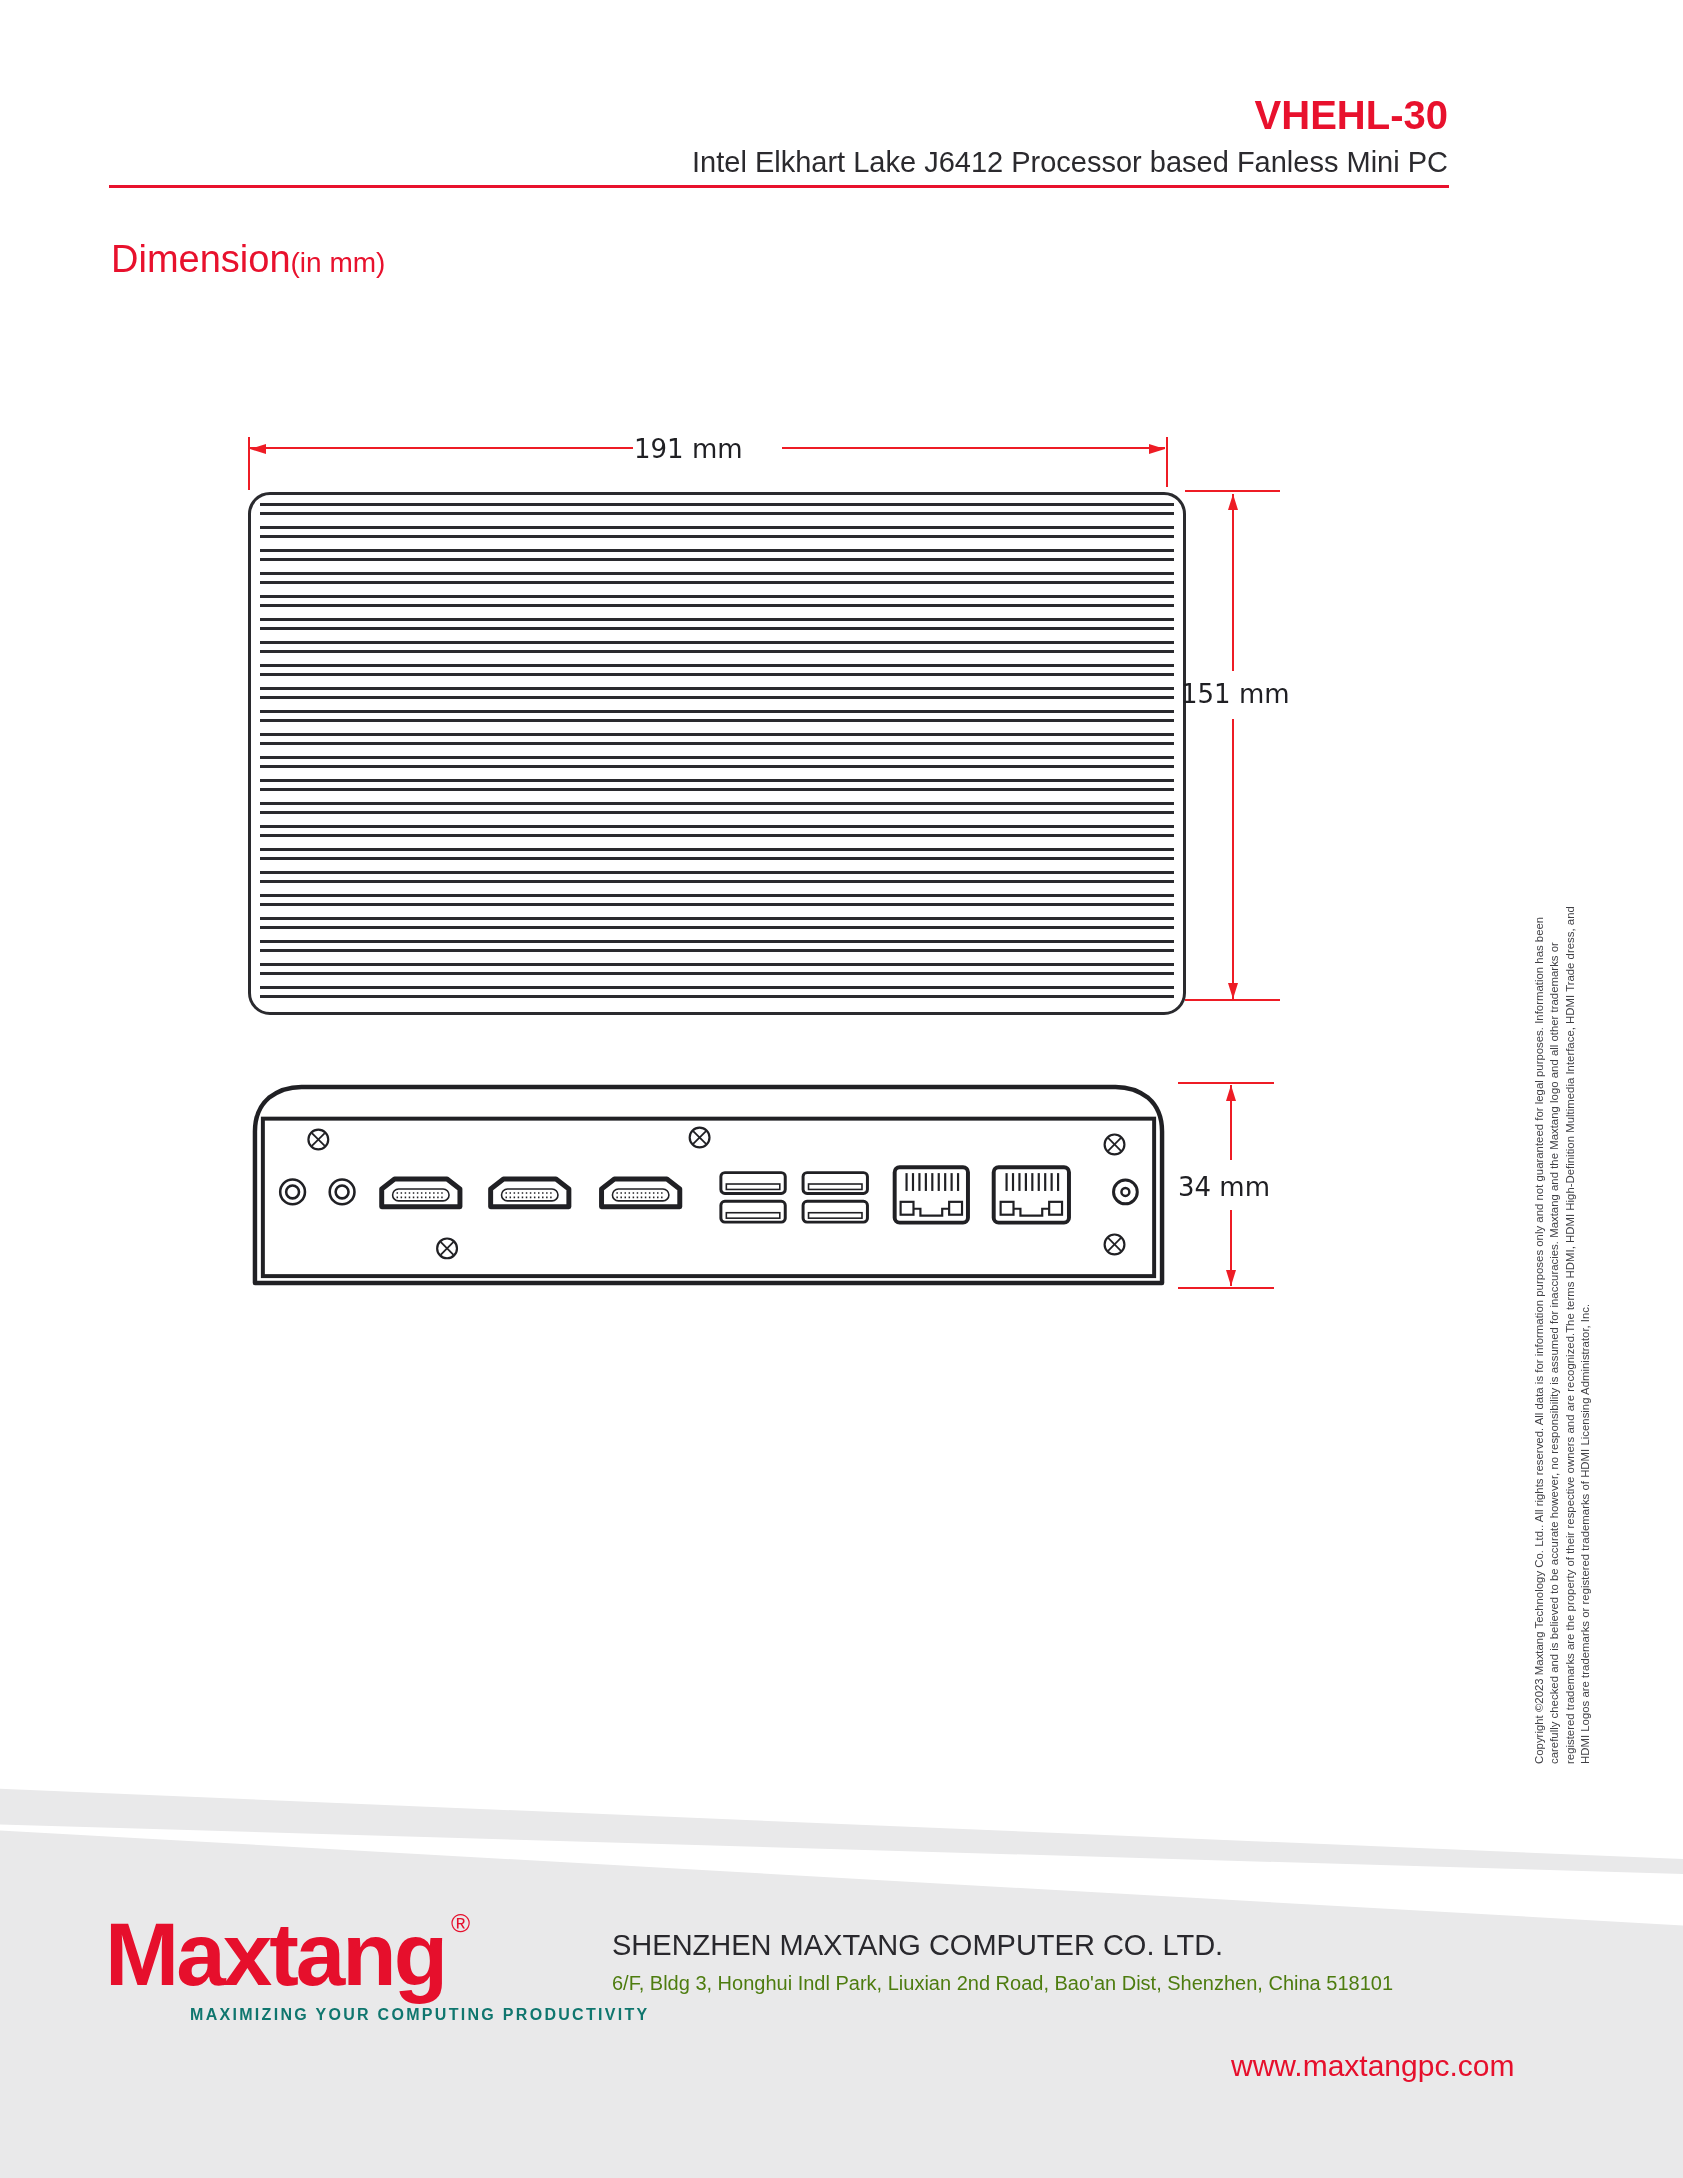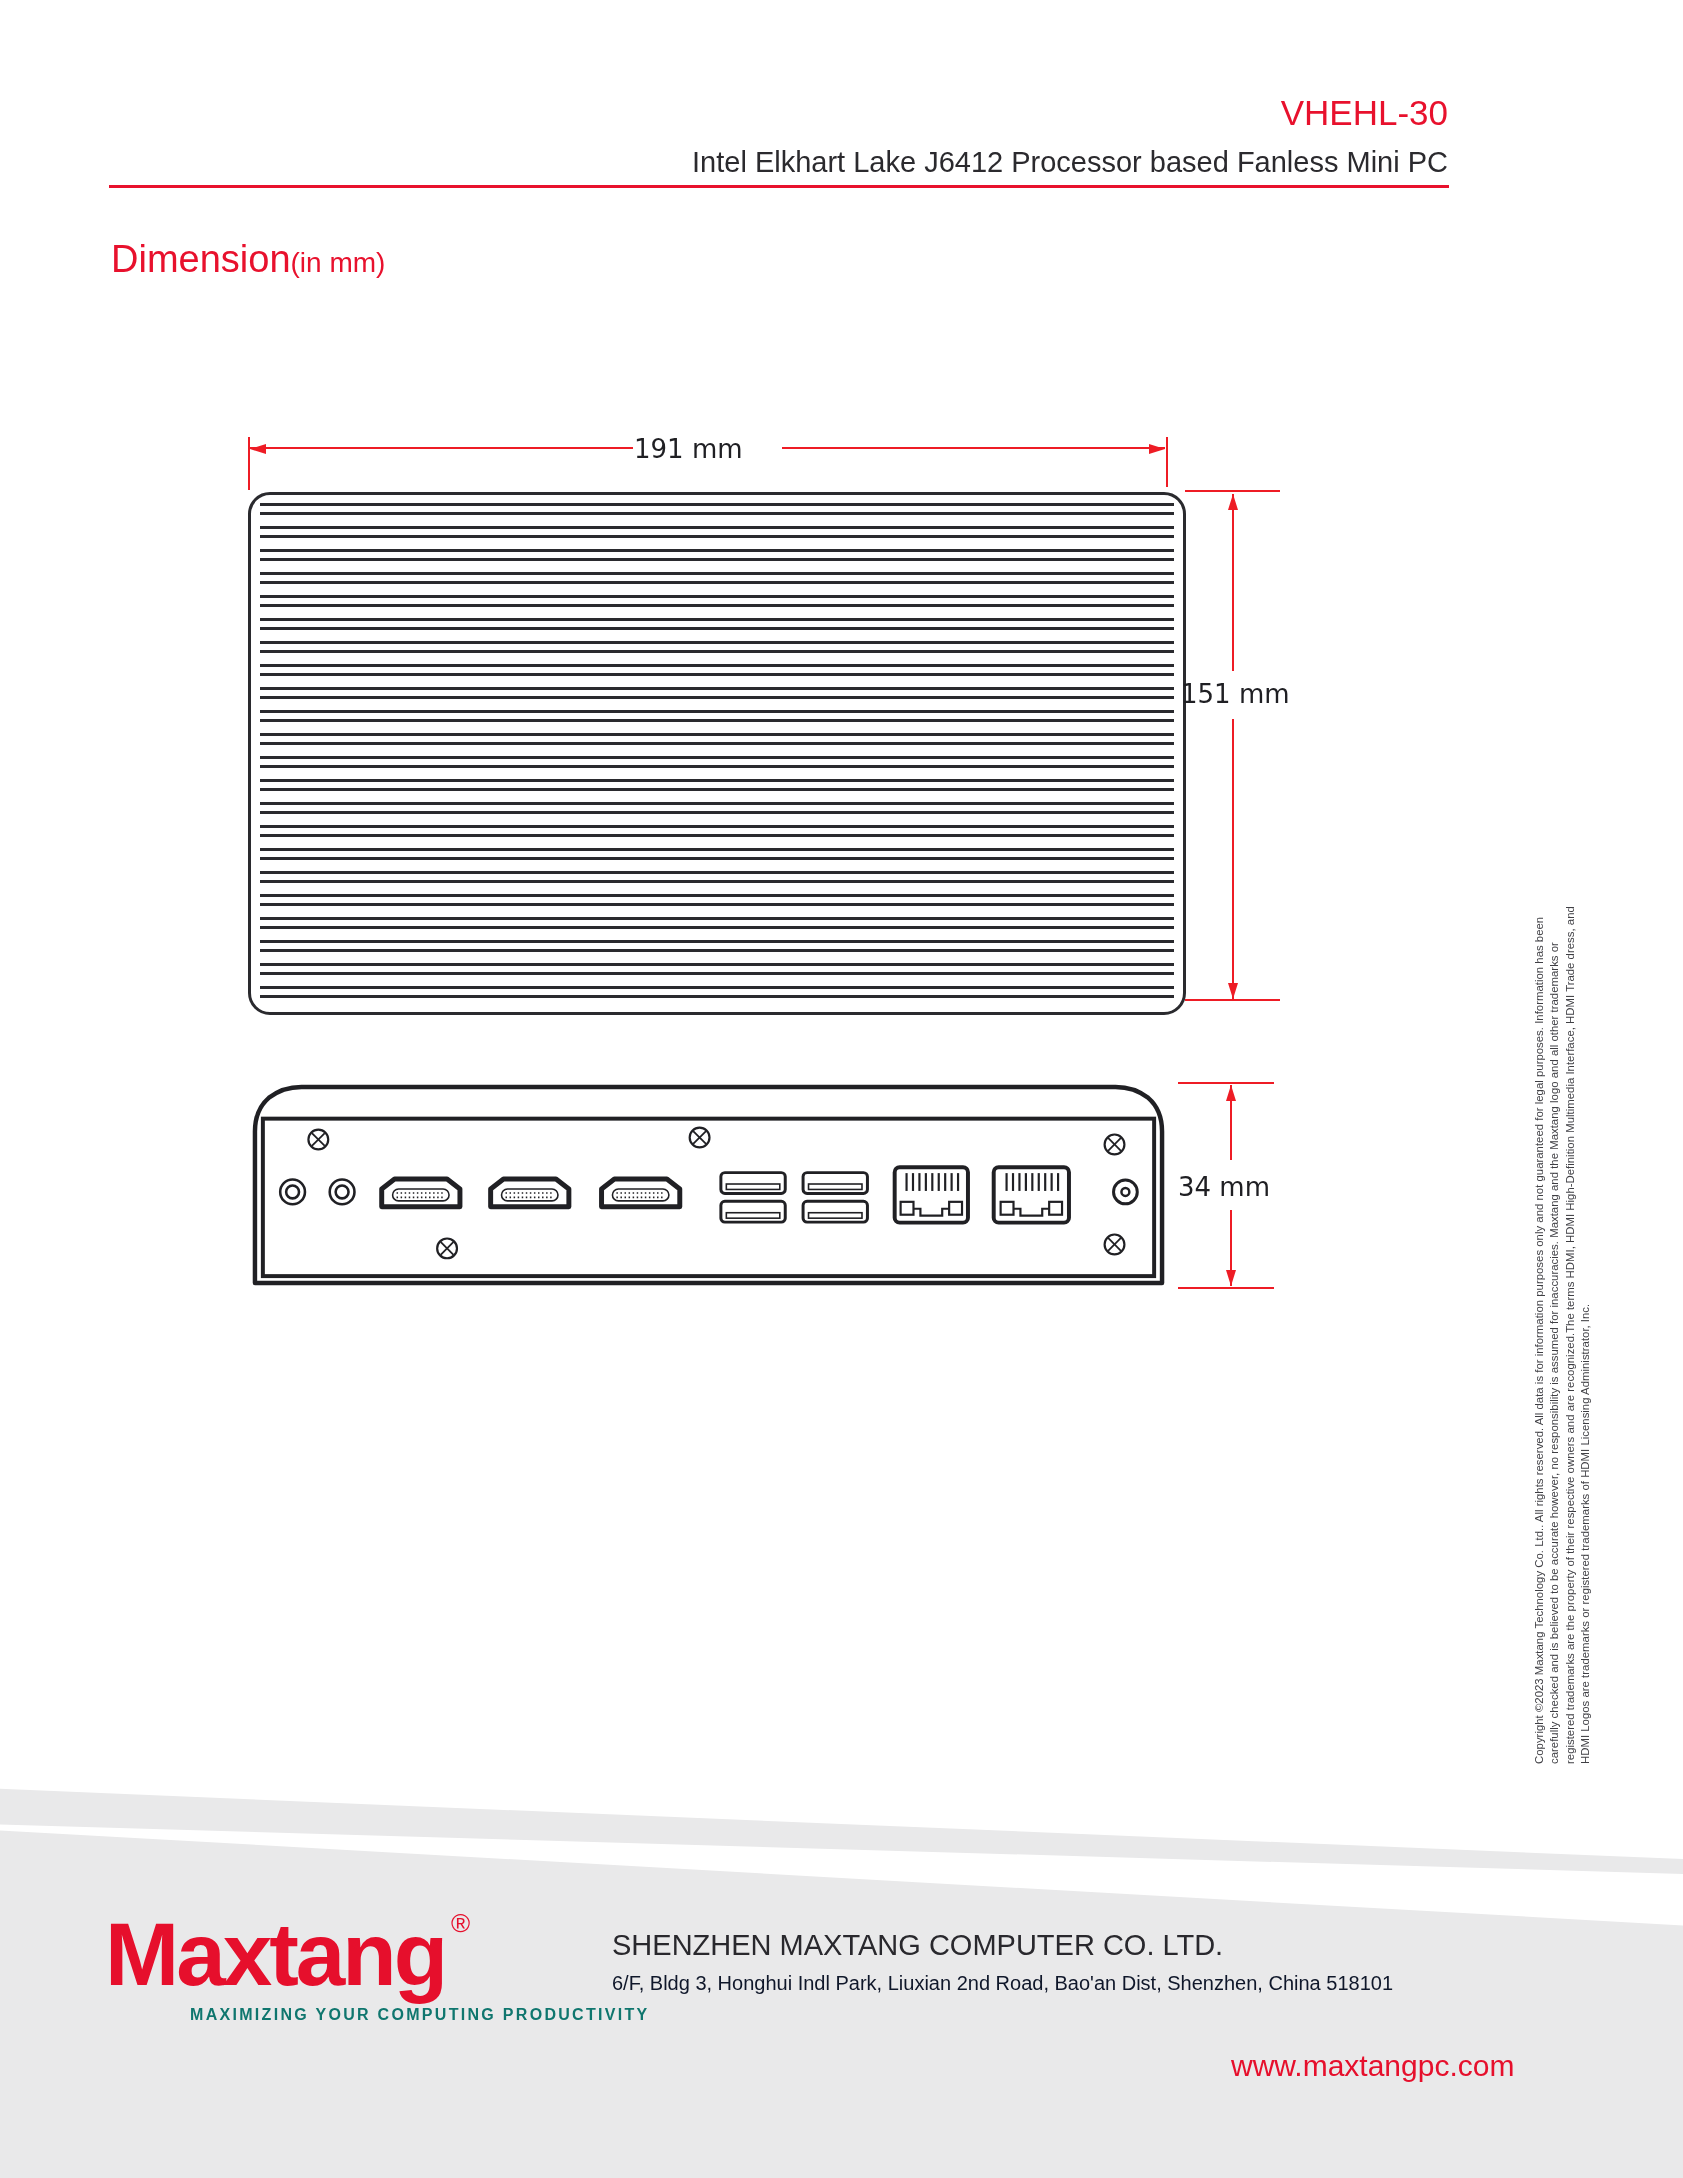--- a/index.html
+++ b/index.html
@@ -1,19 +1,19 @@
 <!DOCTYPE html>
 <html><head>
 <meta charset="utf-8">
 <style>
   html,body{margin:0;padding:0;background:#ffffff;}
   .page{position:relative;width:1683px;height:2178px;background:#fff;overflow:hidden;
         font-family:"Liberation Sans",sans-serif;}
   
-  .model{position:absolute;right:235px;top:93px;font-size:35px;font-weight:400;color:#e8112d;text-align:right;}
+  .model{position:absolute;right:235px;top:93px;font-size:40px;font-weight:700;color:#e8112d;text-align:right;}
   .subtitle{position:absolute;right:235px;top:146px;font-size:29px;font-weight:500;color:#2b2a2e;}
   .hrule{position:absolute;left:109px;top:185px;width:1340px;height:3px;background:#e8112d;}
   .sect{position:absolute;left:111px;top:238px;color:#e8112d;white-space:nowrap;text-align:right;}
   .sect .big{font-size:38px;font-weight:500;}
   .sect .small{font-size:28px;font-weight:400;}
   
   .topview{position:absolute;left:248px;top:492px;width:914px;height:503px;
            border:3px solid #2a2a2e;border-radius:22px;background:#fff;
            padding:8px 9px 6px 9px;box-sizing:content-box;}
   .fins{width:100%;height:100%;
@@ -35,21 +35,21 @@
               transform:rotate(-90deg);transform-origin:0 0;
               font-size:11.4px;line-height:15.3px;color:#3f3f44;}
   
   .footer-svg{position:absolute;left:0;top:1762px;}
   .logo{position:absolute;left:97px;top:1903px;font-size:89px;font-weight:bold;
         letter-spacing:-3px;color:#e60f2c;white-space:nowrap;margin-left:8px;}
   .logo .rmark{font-size:26px;font-weight:400;position:relative;top:-53px;margin-left:6px;letter-spacing:0;}
   .tagline{position:absolute;left:190px;top:2006px;font-size:16px;font-weight:700;
            letter-spacing:2.3px;color:#0f766e;white-space:nowrap;}
   .company{position:absolute;left:612px;top:1929px;font-size:29px;font-weight:500;color:#29282d;white-space:nowrap;}
-  .address{position:absolute;left:612px;top:1972px;font-size:20px;color:#0f172a;white-space:nowrap;}
+  .address{position:absolute;left:612px;top:1972px;font-size:20px;color:#4d7c0f;white-space:nowrap;}
   .contact{position:absolute;left:612px;top:2000px;font-size:20px;color:#29282d;white-space:nowrap;}
   .website{position:absolute;left:1231px;top:2049px;width:238px;text-align:center;
            font-size:30px;font-weight:500;color:#e60f2c;white-space:nowrap;}
   svg .ln{stroke:#202024;fill:none;}
   svg .fw{stroke:#202024;fill:#ffffff;}
 </style>
 </head>
 <body>
 
 <div class="page">

